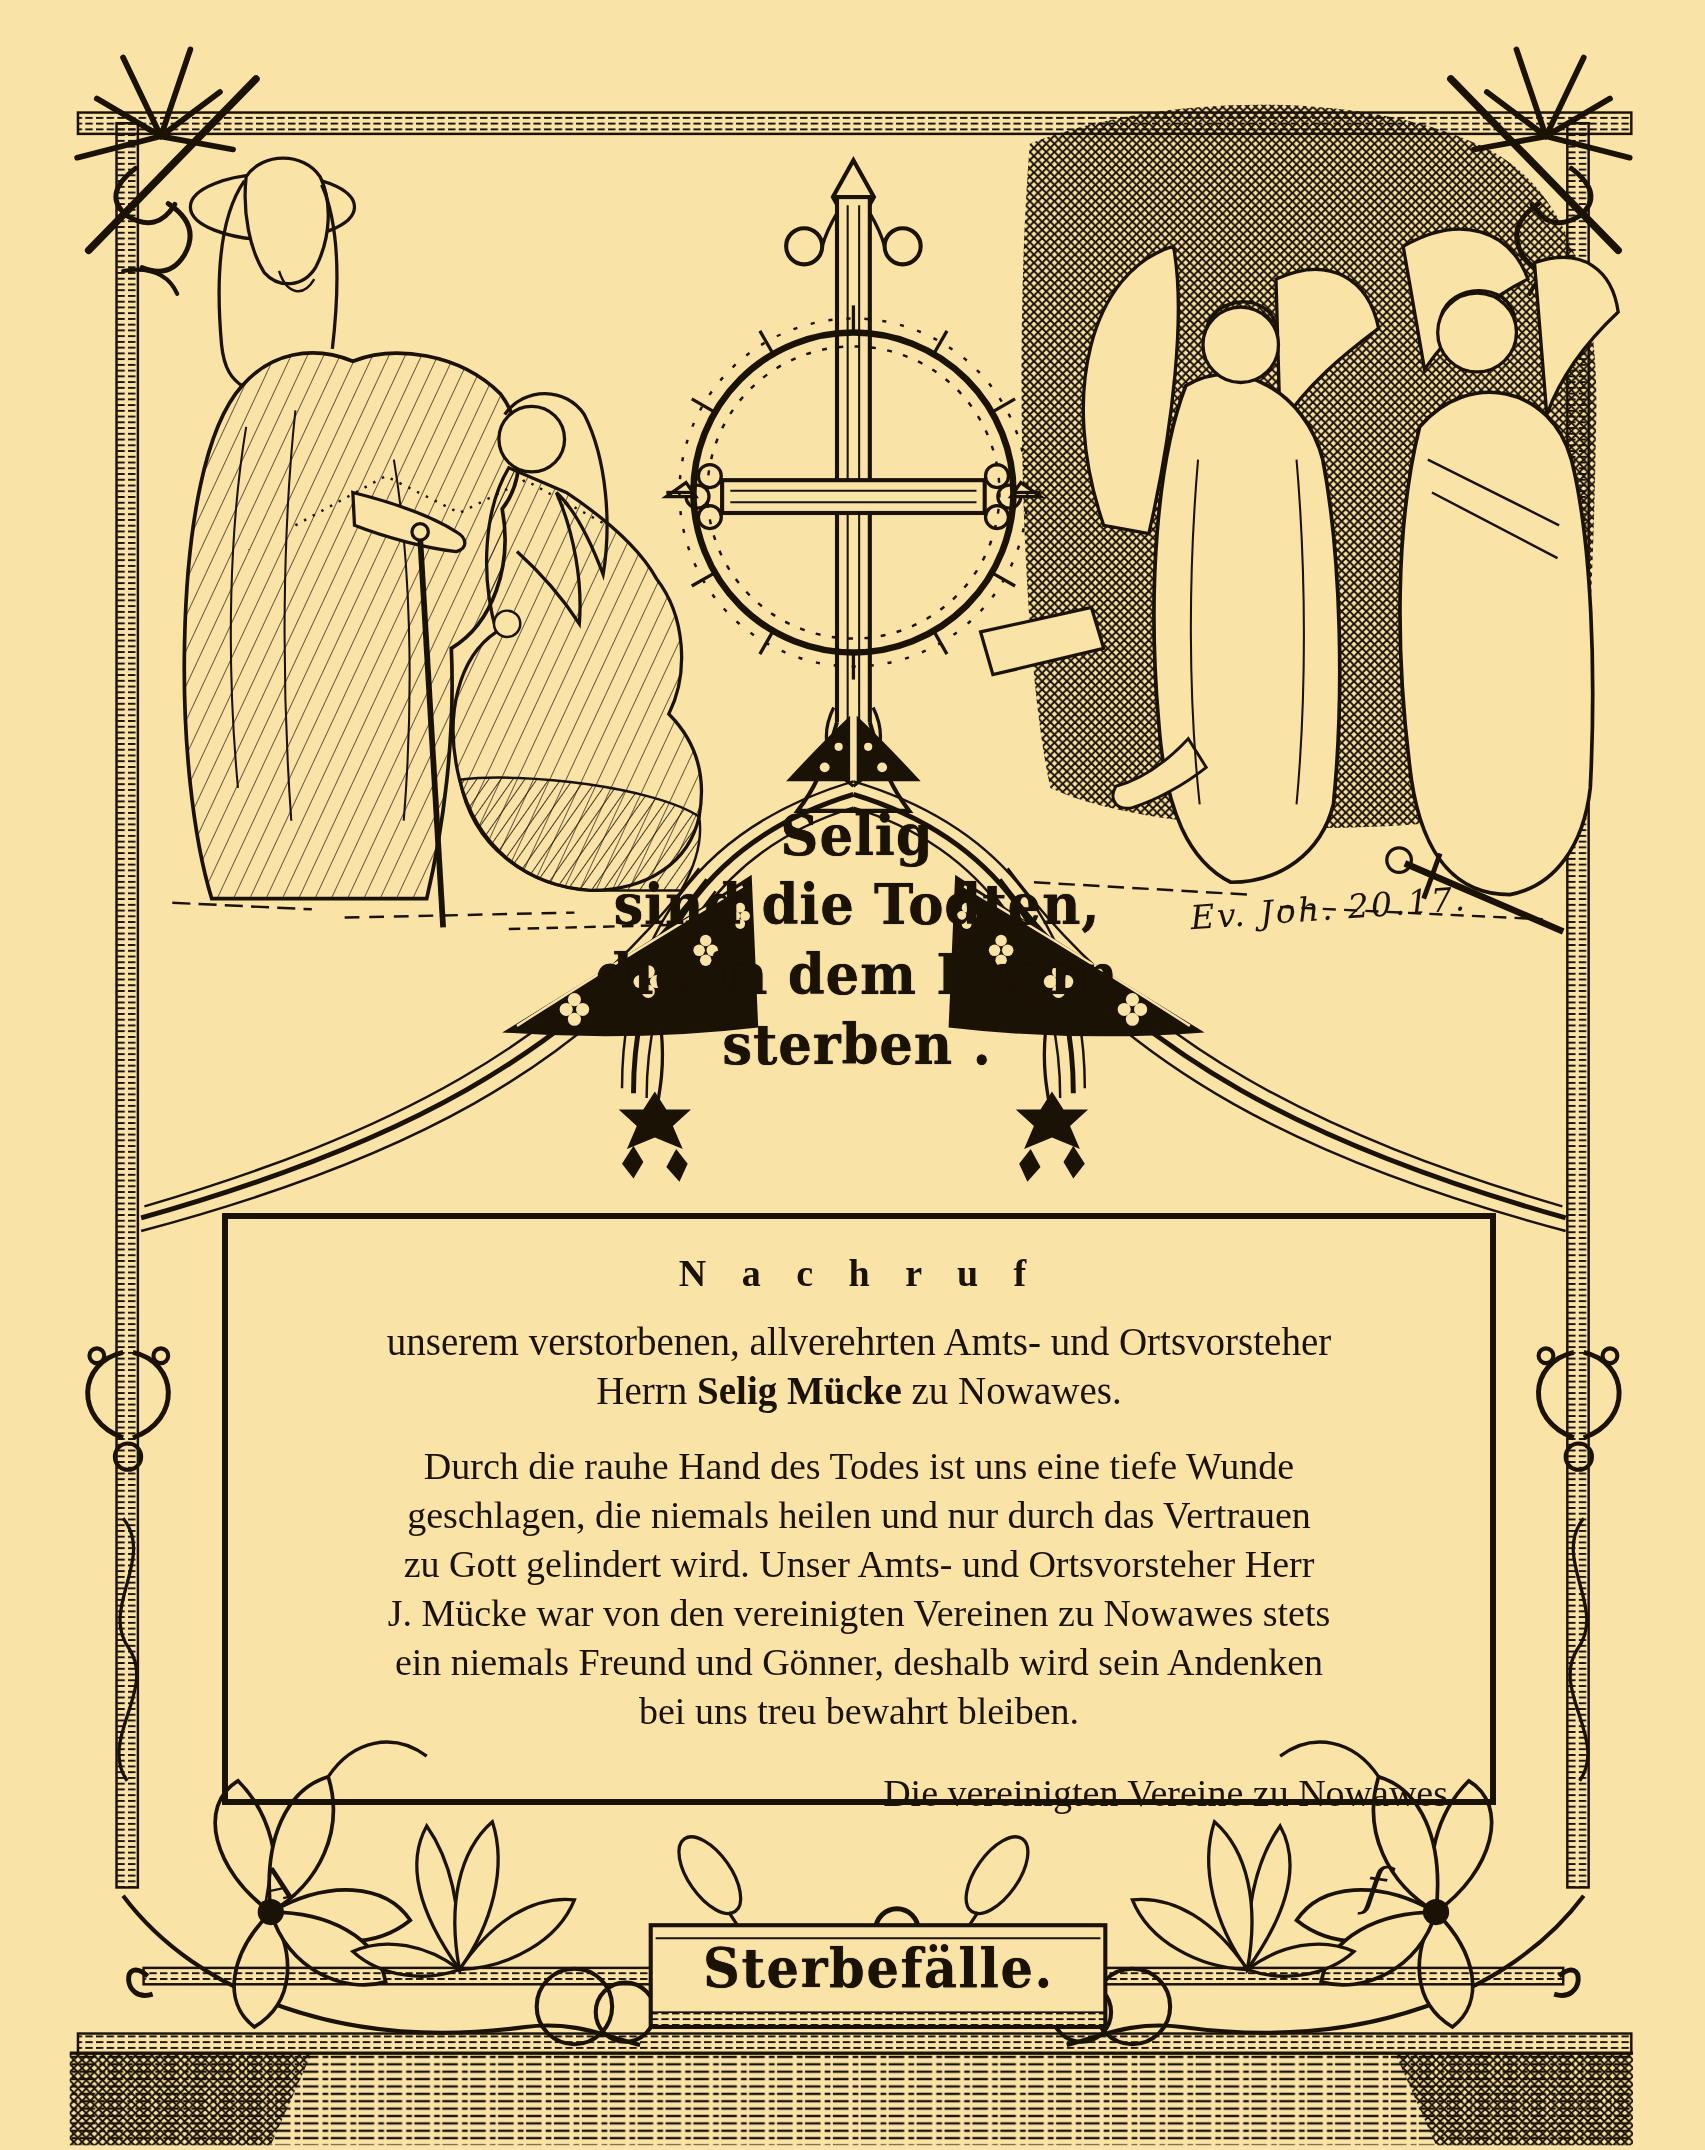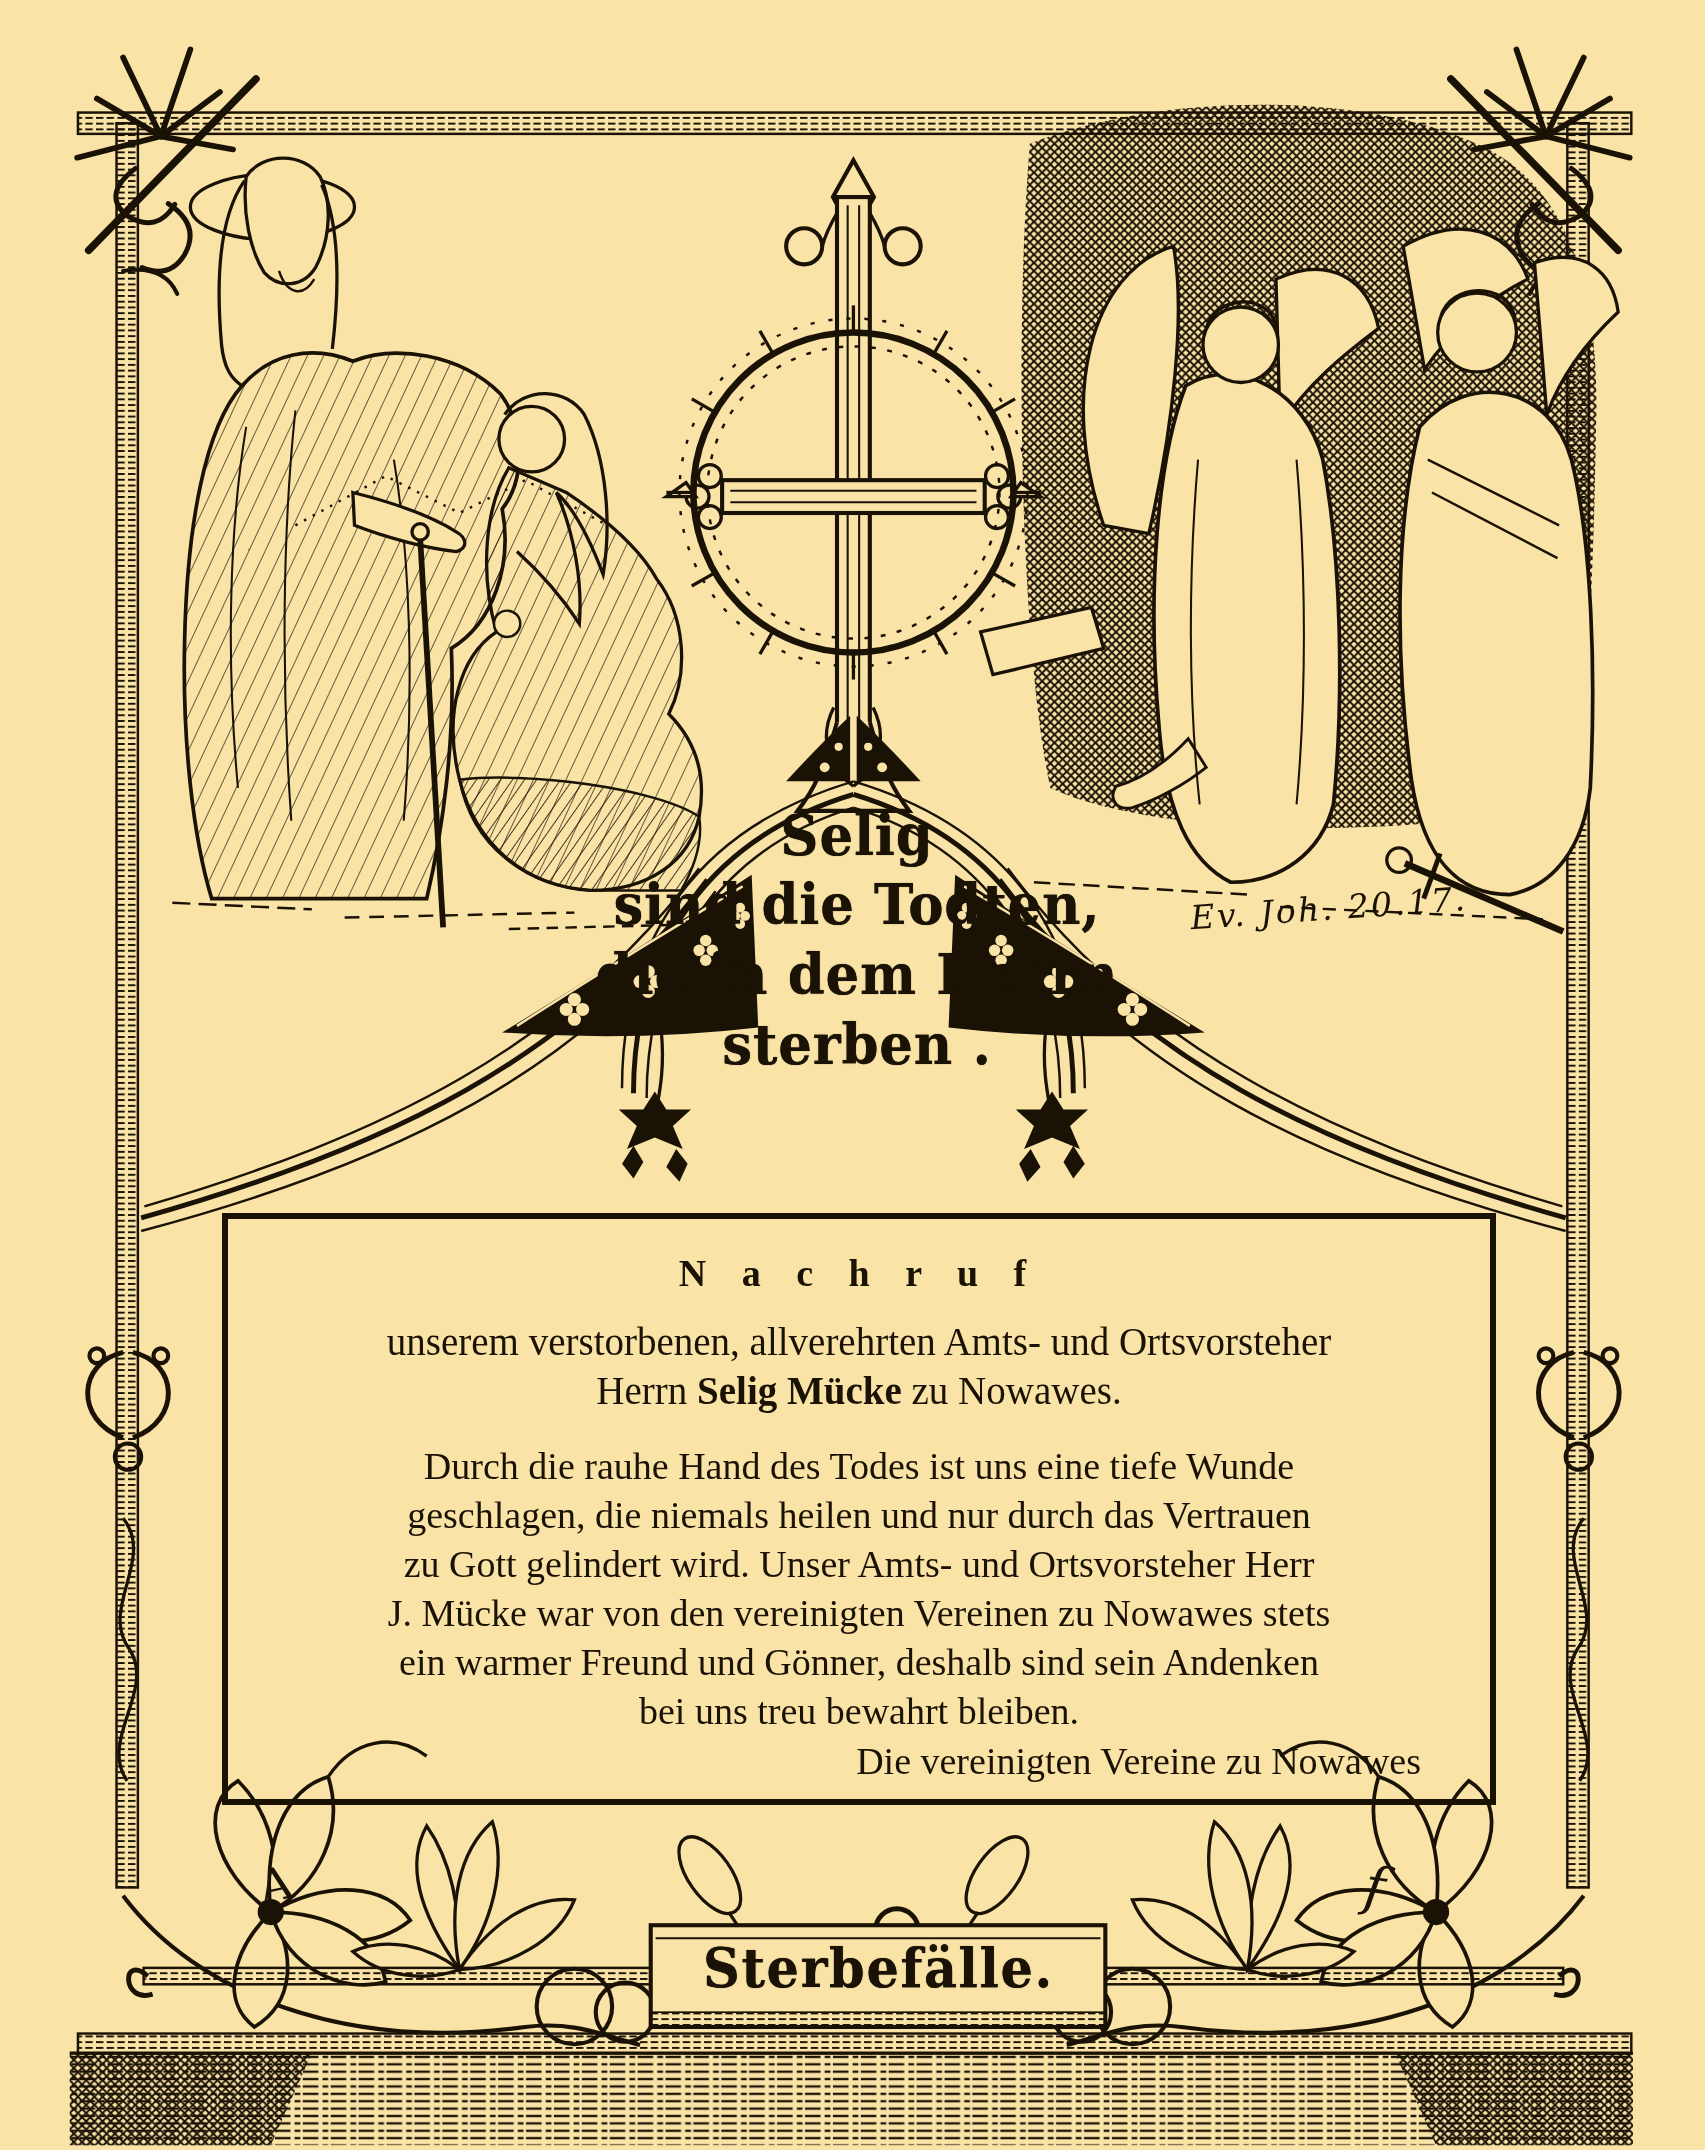--- a/index.html
+++ b/index.html
@@ -19,21 +19,21 @@
              letter-spacing:2.5px;transform:rotate(-4deg);}
 
   
   .obit-box{position:absolute;left:222px;top:1213px;width:1274px;height:592px;
             border:6.6px solid #1B1206;box-sizing:border-box;padding-top:31px;}
   .obit-title{text-align:center;font-size:38px;font-weight:700;letter-spacing:13px;line-height:46px;}
   .obit-dedication{text-align:center;font-size:39px;line-height:46px;margin-top:23px;}
   .obit-salutation{text-align:center;font-size:39px;line-height:46px;margin-top:3.3px;}
   .obit-salutation b{font-weight:700;}
   .obit-body{margin-top:28px;text-align:center;font-size:38px;line-height:49px;}
-  .obit-signature{margin-top:3px;text-align:right;padding-right:69px;font-size:38px;}
+  .obit-signature{margin-top:35px;text-align:right;padding-right:42px;font-size:38px;}
 
   
   .banner-label{position:absolute;left:651px;top:1938px;width:455px;text-align:center;
                 font-family:"DejaVu Serif", serif;font-weight:700;font-size:51px;
                 letter-spacing:1.6px;transform:scaleY(1.05);text-shadow:0 0 0.8px #1B1206;}
 </style>
 </head>
 <body>
 
 <div id="stage">
@@ -295,21 +295,21 @@
     <div class="obit-salutation">
       <span>Herrn</span>
       <b>Selig Mücke</b>
       <span>zu Nowawes.</span>
     </div>
     <div class="obit-body">
       <div>Durch die rauhe Hand des Todes ist uns eine tiefe Wunde</div>
       <div>geschlagen, die niemals heilen und nur durch das Vertrauen</div>
       <div>zu Gott gelindert wird. Unser Amts- und Ortsvorsteher Herr</div>
       <div>J. Mücke war von den vereinigten Vereinen zu Nowawes stets</div>
-      <div>ein warmer Freund und Gönner, deshalb sind sein Andenken</div>
+      <div>ein niemals Freund und Gönner, deshalb wird sein Andenken</div>
       <div>bei uns treu bewahrt bleiben.</div>
     </div>
     <div class="obit-signature">Die vereinigten Vereine zu Nowawes</div>
   </div>
 
   <div class="banner-label">Sterbefälle.</div>
 
 </div>
 
 

